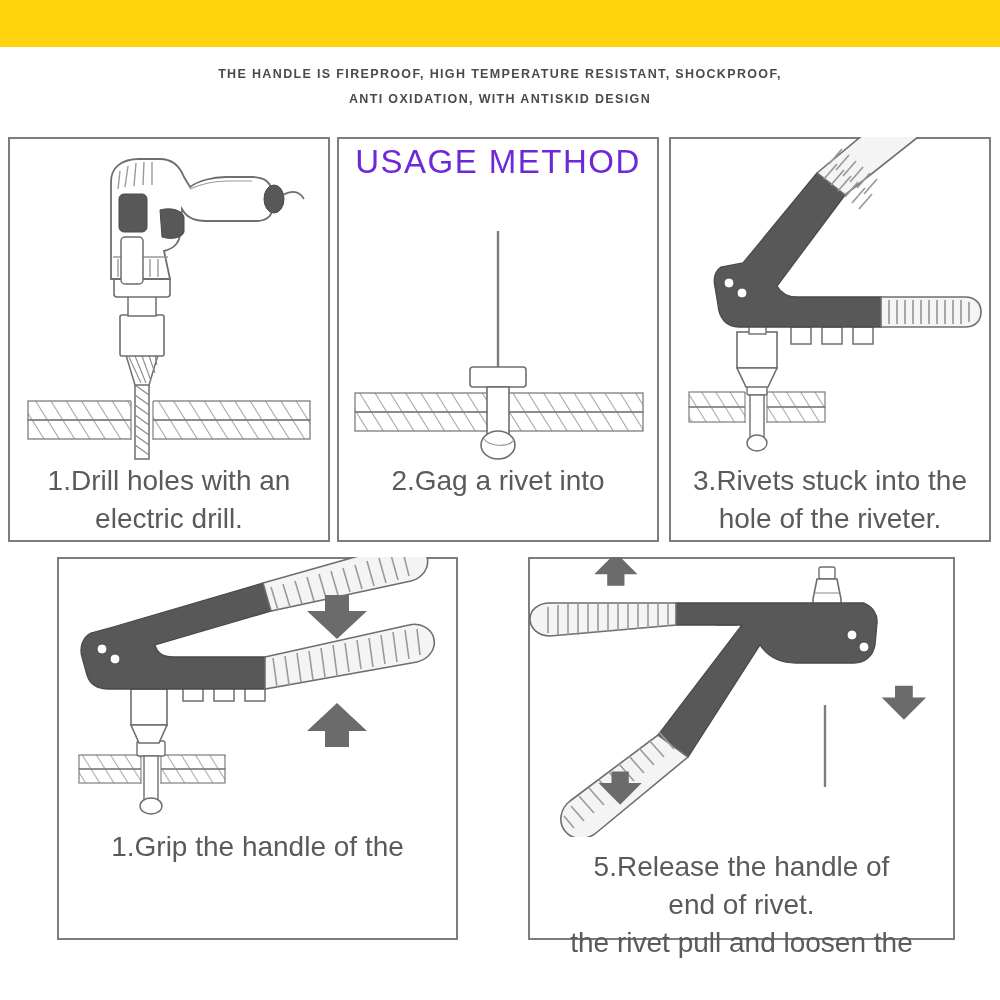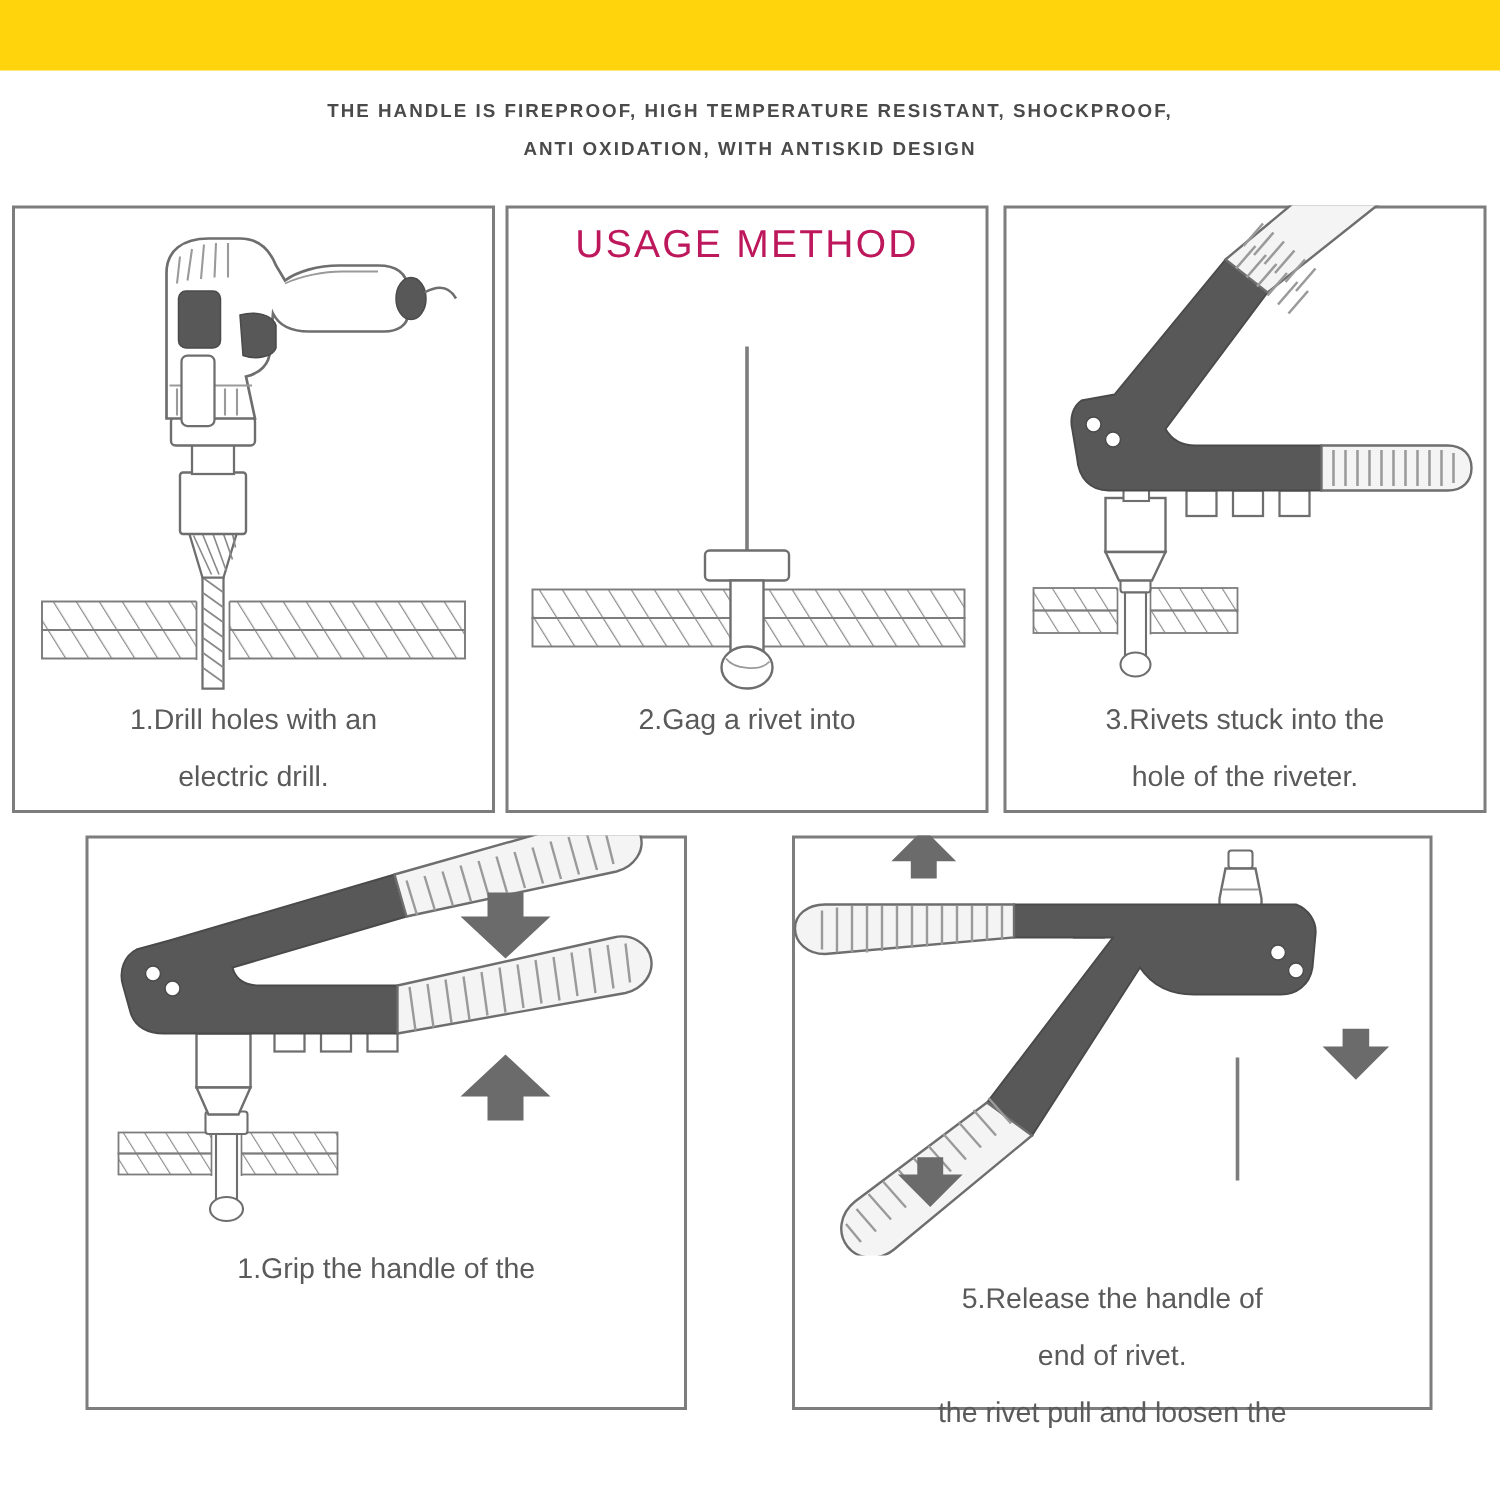--- a/index.html
+++ b/index.html
@@ -39,31 +39,31 @@
   #p1{left:8px;  top:137px; width:322px; height:405px;}
   #p2{left:337px;top:137px; width:322px; height:405px;}
   #p3{left:669px;top:137px; width:322px; height:405px;}
   
   #p4{left:57px; top:557px; width:401px; height:383px;}
   #p5{left:528px;top:557px; width:427px; height:383px;}
 
   .usage-title{
     position:absolute;left:337px;top:139px;width:322px;
     text-align:center;
-    font-size:26px;
-    color:#be185d;
+    font-size:33px;
+    color:#6d28d9;
     letter-spacing:1.5px;
     line-height:46px;
   }
 
   .caption{
     position:absolute;
     text-align:center;
     color:#5a5a5a;
-    font-size:19px;
+    font-size:28px;
     line-height:38px;
     box-sizing:border-box;
   }
   #c1{left:8px;  top:462px; width:322px;}
   #c2{left:337px;top:462px; width:322px;}
   #c3{left:669px;top:462px; width:322px;}
   #c4{left:57px; top:828px; width:401px;}
   #c5{left:528px;top:828px; width:427px;margin-top:20px;}
   .caption .ln{display:block;}
 

